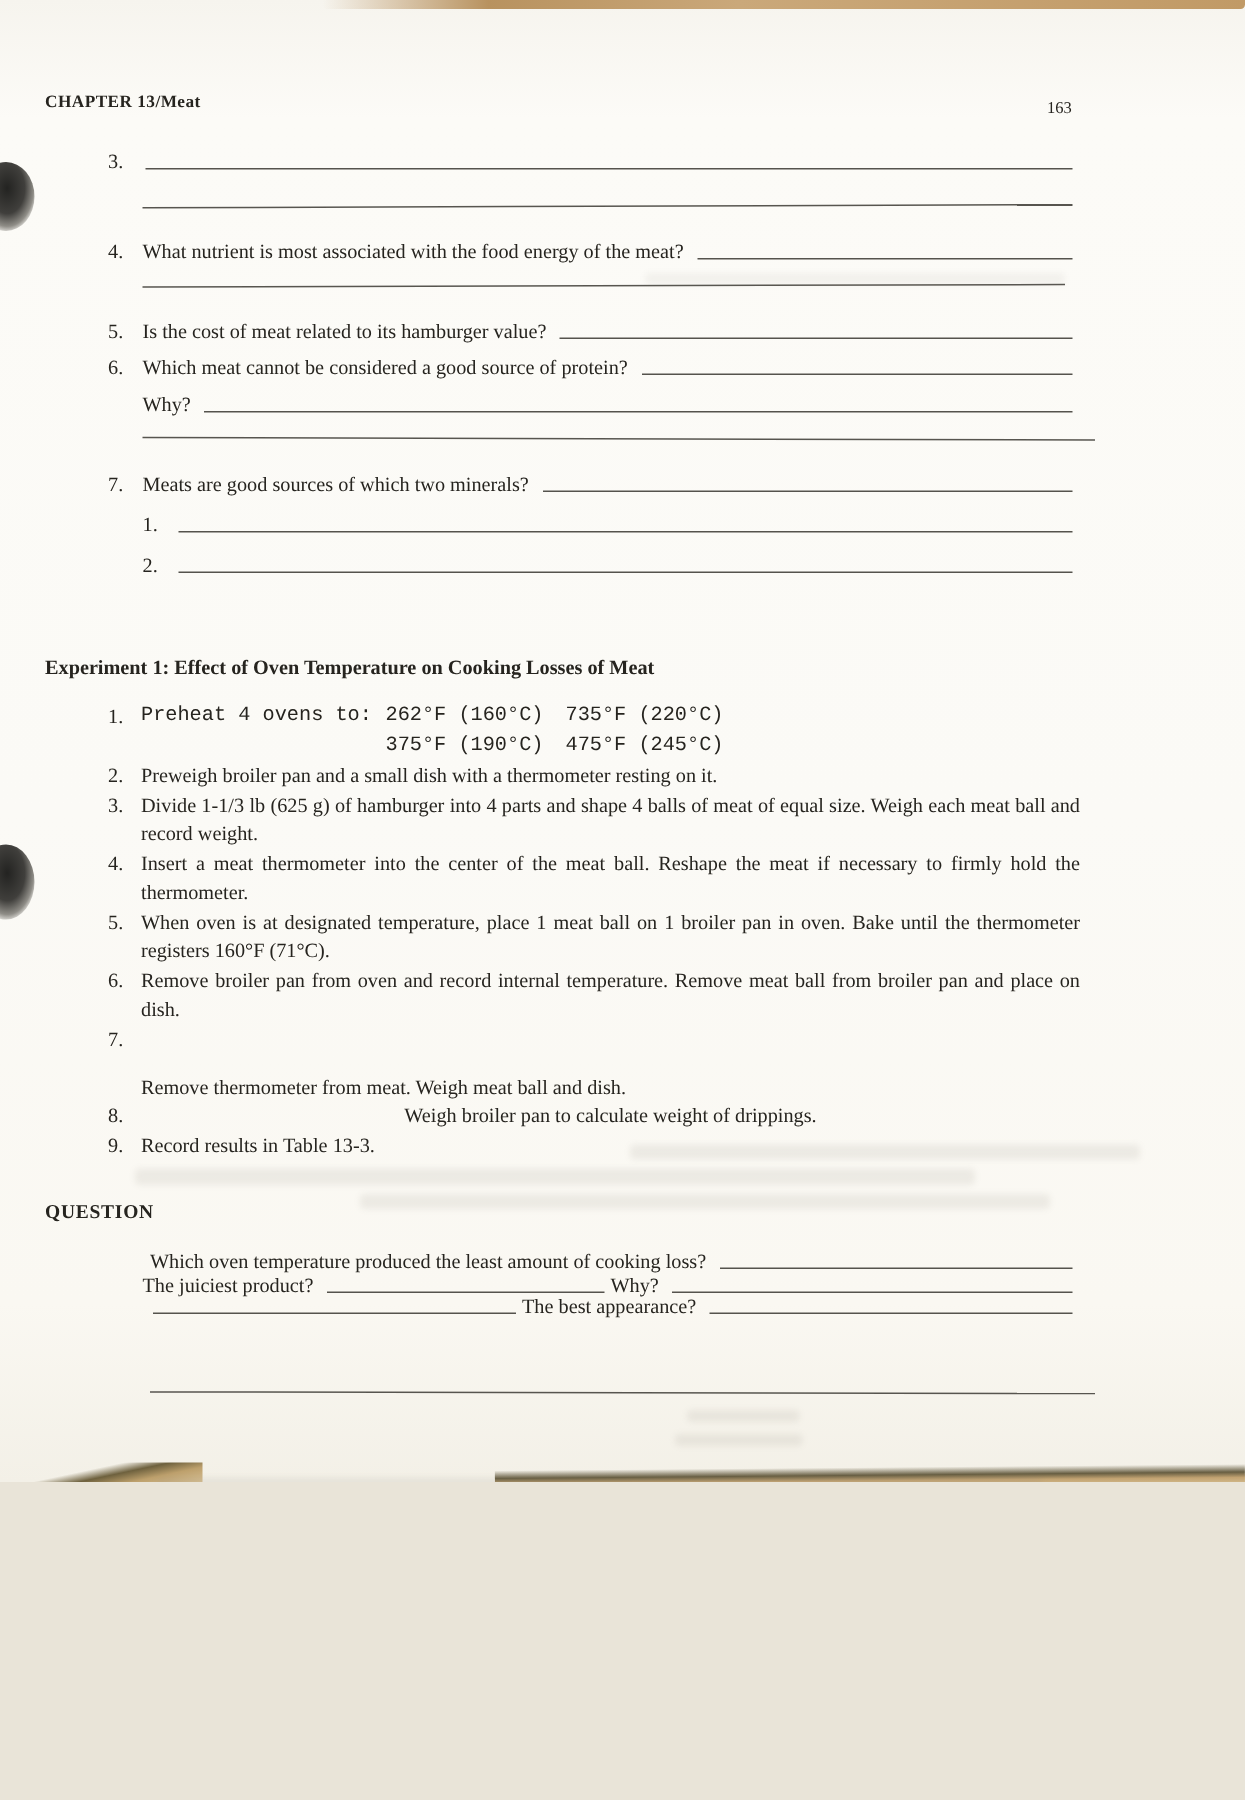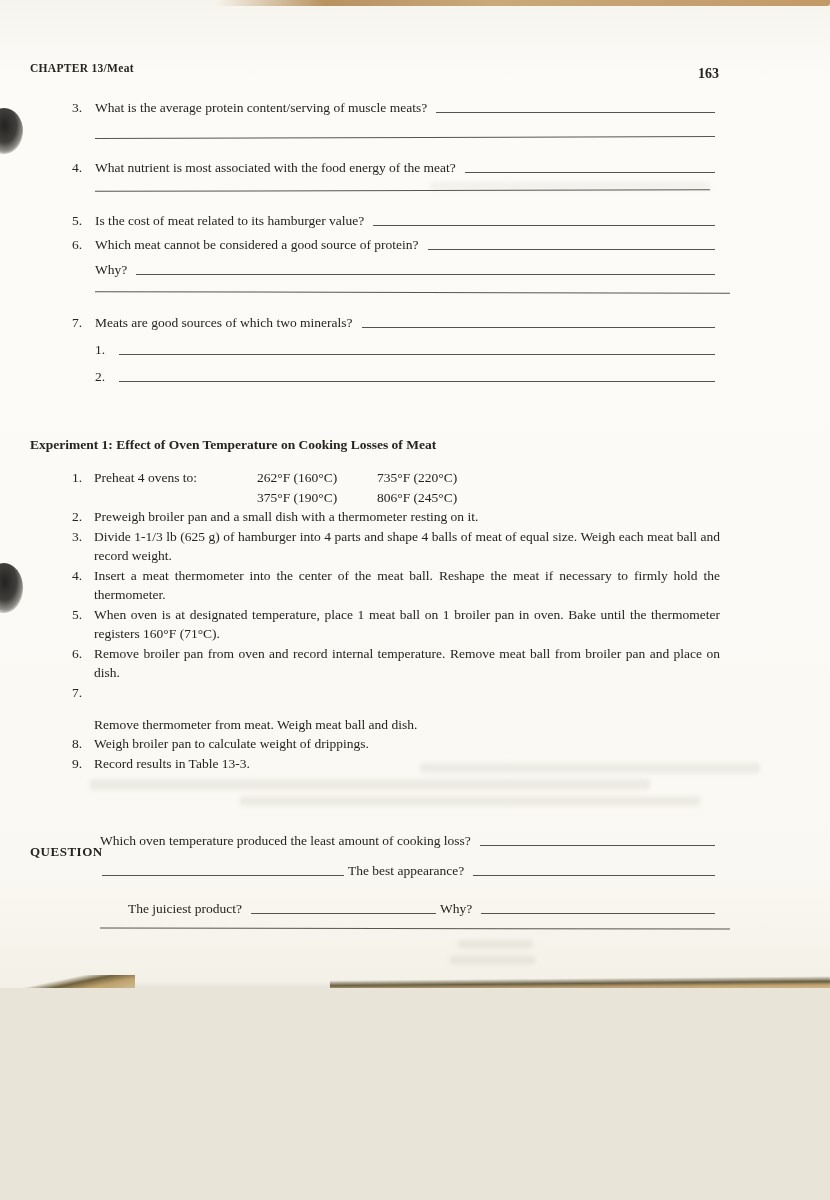--- a/index.html
+++ b/index.html
@@ -14,21 +14,21 @@
             background:linear-gradient(168deg, rgba(0,0,0,0) 42%, #6e613e 58%, #bda06c 76%, #d7c094 100%);}
   .edge-bottom-right{position:absolute;bottom:-2px;left:330px;right:0;height:14px;
             background:linear-gradient(to bottom, rgba(0,0,0,0) 0%, rgba(88,78,48,0.9) 38%, #c2a372 64%, #d8c193 100%);
             transform:rotate(-0.5deg);transform-origin:100% 100%;}
   
   .notch{position:absolute;left:-15px;width:38px;height:46px;border-radius:50%;
          background:radial-gradient(ellipse at 52% 38%, #232321 0%, #403f3c 42%, #8f8d87 63%, rgba(240,238,232,0) 76%);}
   
   .abs{position:absolute;}
   .hdr{font-weight:bold;font-size:11.5px;letter-spacing:0.3px;}
-  .pnum{font-weight:bold;font-size:14px;}
+  .pnum{font-weight:normal;font-size:11px;}
   .qrow{position:absolute;left:72px;right:115px;display:flex;align-items:flex-end;font-size:13.5px;}
   .qn{width:23px;flex:0 0 auto;}
   .qt{white-space:nowrap;padding-right:7px;flex:0 0 auto;}
   .fill{flex:1 1 auto;border-bottom:1.4px solid #55534d;margin:0 0 3px 2px;min-width:20px;}
   .fillfix{flex:0 0 auto;border-bottom:1.4px solid #55534d;margin:0 4px 3px 2px;}
   .rule{position:absolute;height:0;border-bottom:1.4px solid #57554f;}
   .exp-title{font-weight:bold;font-size:13.5px;}
   .steps{position:absolute;left:72px;top:468px;width:648px;font-size:13.5px;line-height:19.5px;}
   .step{display:flex;}
   .sn{flex:0 0 22px;}
@@ -50,21 +50,20 @@
 
   <div class="notch" style="top:108px;"></div>
   <div class="notch" style="top:563px;height:50px;"></div>
   <div class="notch" style="top:1028px;height:50px;"></div>
 
   <div class="abs hdr" style="left:30px;top:62px;">CHAPTER 13/Meat</div>
   <div class="abs pnum" style="left:698px;top:66px;">163</div>
 
   <div class="qrow" style="top:100px;">
     <span class="qn">3.</span>
-    <span class="qt">What is the average protein content/serving of muscle meats?</span>
     <span class="fill"></span>
   </div>
   <div class="rule" style="top:137px;left:95px;right:115px;transform:rotate(-0.2deg);"></div>
 
   <div class="qrow" style="top:160px;">
     <span class="qn">4.</span>
     <span class="qt">What nutrient is most associated with the food energy of the meat?</span>
     <span class="fill"></span>
   </div>
   <div class="rule" style="top:190px;left:95px;right:120px;transform:rotate(-0.15deg);"></div>
@@ -98,28 +97,28 @@
   <div class="qrow" style="top:369px;left:95px;">
     <span class="qn" style="width:22px;">2.</span>
     <span class="fill"></span>
   </div>
 
   <div class="abs exp-title" style="left:30px;top:437px;">Experiment 1: Effect of Oven Temperature on Cooking Losses of Meat</div>
 
   <div class="steps">
     <div class="step">
       <span class="sn">1.</span>
-      <div class="st" style="text-align:left;">
+      <div class="st" style="text-align:left;font-family:Liberation Mono, monospace;">
         <div class="step1-row">
           <span class="step1-label">Preheat 4 ovens to:</span>
           <span class="temps">
             <span>262°F (160°C)</span>
             <span>735°F (220°C)</span>
             <span>375°F (190°C)</span>
-            <span>806°F (245°C)</span>
+            <span>475°F (245°C)</span>
           </span>
         </div>
       </div>
     </div>
     <div class="step">
       <span class="sn">2.</span>
       <div class="st">Preweigh broiler pan and a small dish with a thermometer resting on it.</div>
     </div>
     <div class="step">
       <span class="sn">3.</span>
@@ -136,40 +135,40 @@
     <div class="step">
       <span class="sn">6.</span>
       <div class="st">Remove broiler pan from oven and record internal temperature. Remove meat ball from broiler pan and place on dish.</div>
     </div>
     <div class="step">
       <span class="sn">7.</span>
       <div class="st" style="text-align:left;margin-top:32px;">Remove thermometer from meat. Weigh meat ball and dish.</div>
     </div>
     <div class="step">
       <span class="sn">8.</span>
-      <div class="st" style="text-align:left;">Weigh broiler pan to calculate weight of drippings.</div>
+      <div class="st" style="text-align:center;">Weigh broiler pan to calculate weight of drippings.</div>
     </div>
     <div class="step">
       <span class="sn">9.</span>
       <div class="st" style="text-align:left;">Record results in Table 13-3.</div>
     </div>
   </div>
 
-  <div class="abs qsec-h" style="left:30px;top:800px;margin-top:44px;">QUESTION</div>
+  <div class="abs qsec-h" style="left:30px;top:800px;">QUESTION</div>
 
   <div class="qrow" style="top:863px;left:100px;">
     <span class="fillfix" style="width:242px;"></span>
     <span class="qt">The best appearance?</span>
     <span class="fill"></span>
   </div>
   <div class="qrow" style="top:833px;left:100px;">
     <span class="qt">Which oven temperature produced the least amount of cooking loss?</span>
     <span class="fill"></span>
   </div>
-  <div class="qrow" style="top:901px;left:95px;margin-left:33px;">
+  <div class="qrow" style="top:849px;left:95px;">
     <span class="qt">The juiciest product?</span>
     <span class="fillfix" style="width:185px;"></span>
     <span class="qt">Why?</span>
     <span class="fill"></span>
   </div>
   <div class="rule" style="top:928px;left:100px;right:100px;transform:rotate(0.1deg);"></div>
 
   <div class="smudge" style="top:182px;left:430px;width:280px;height:8px;opacity:0.08;"></div>
   <div class="smudge" style="top:763px;left:420px;width:340px;height:10px;"></div>
   <div class="smudge" style="top:779px;left:90px;width:560px;height:11px;"></div>

